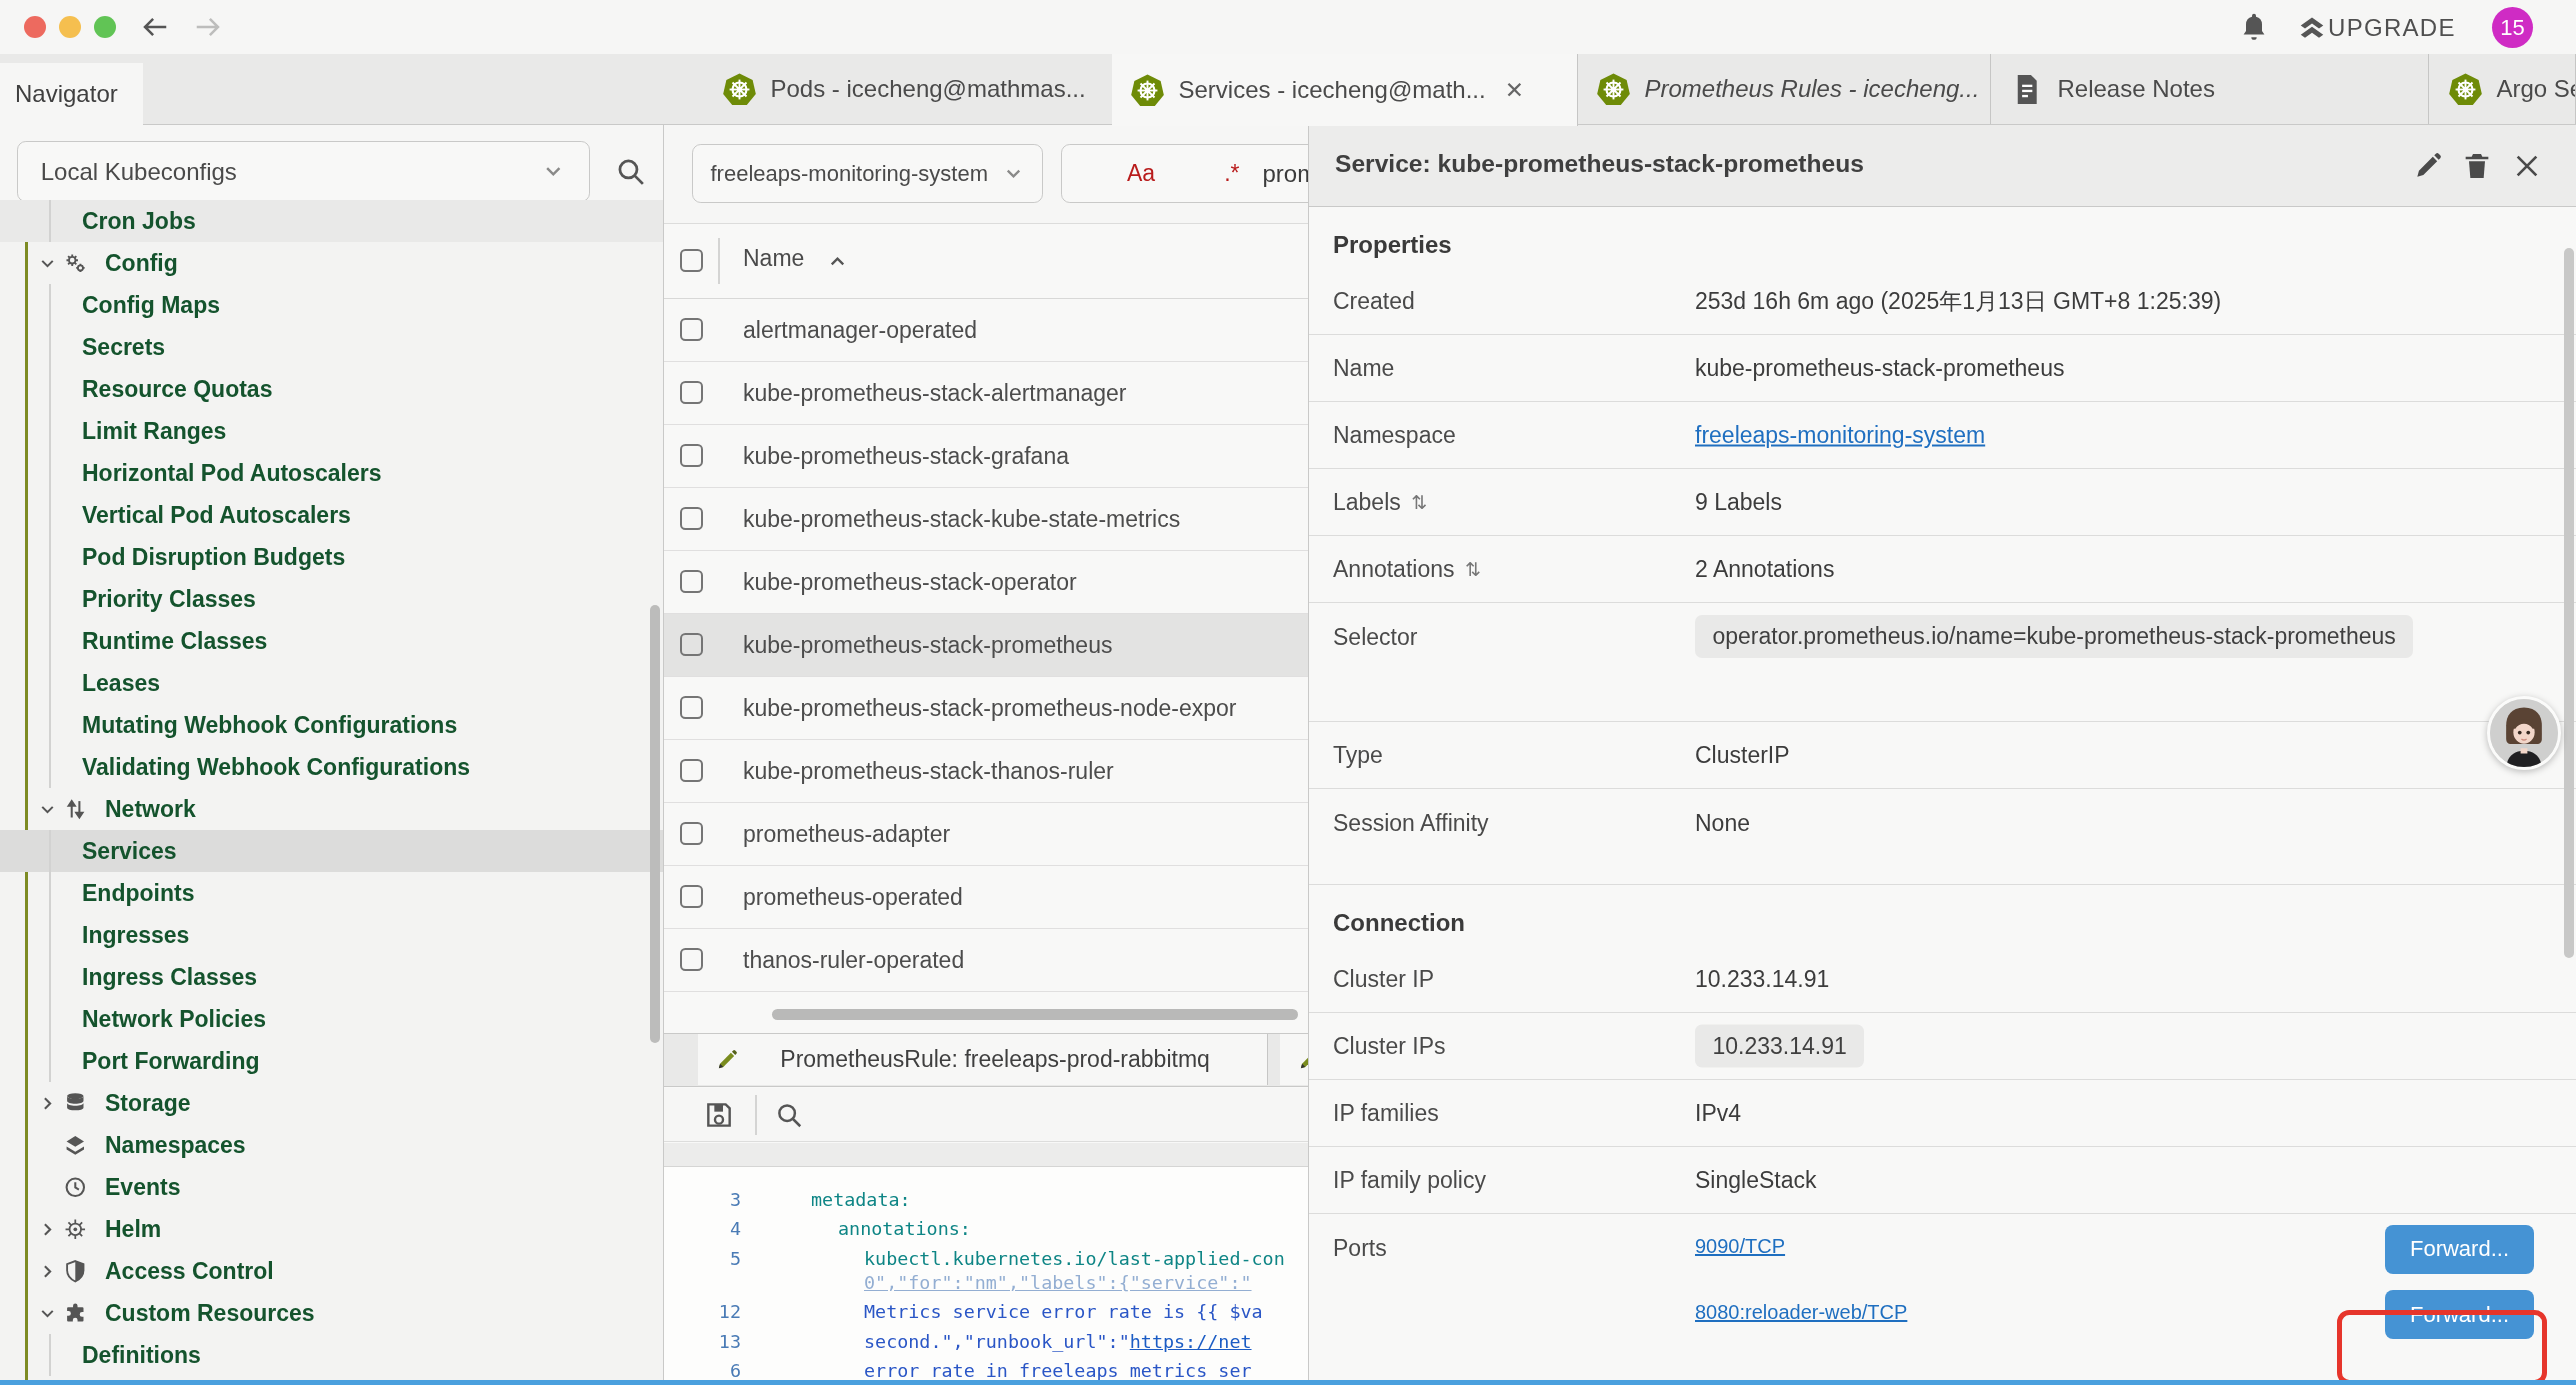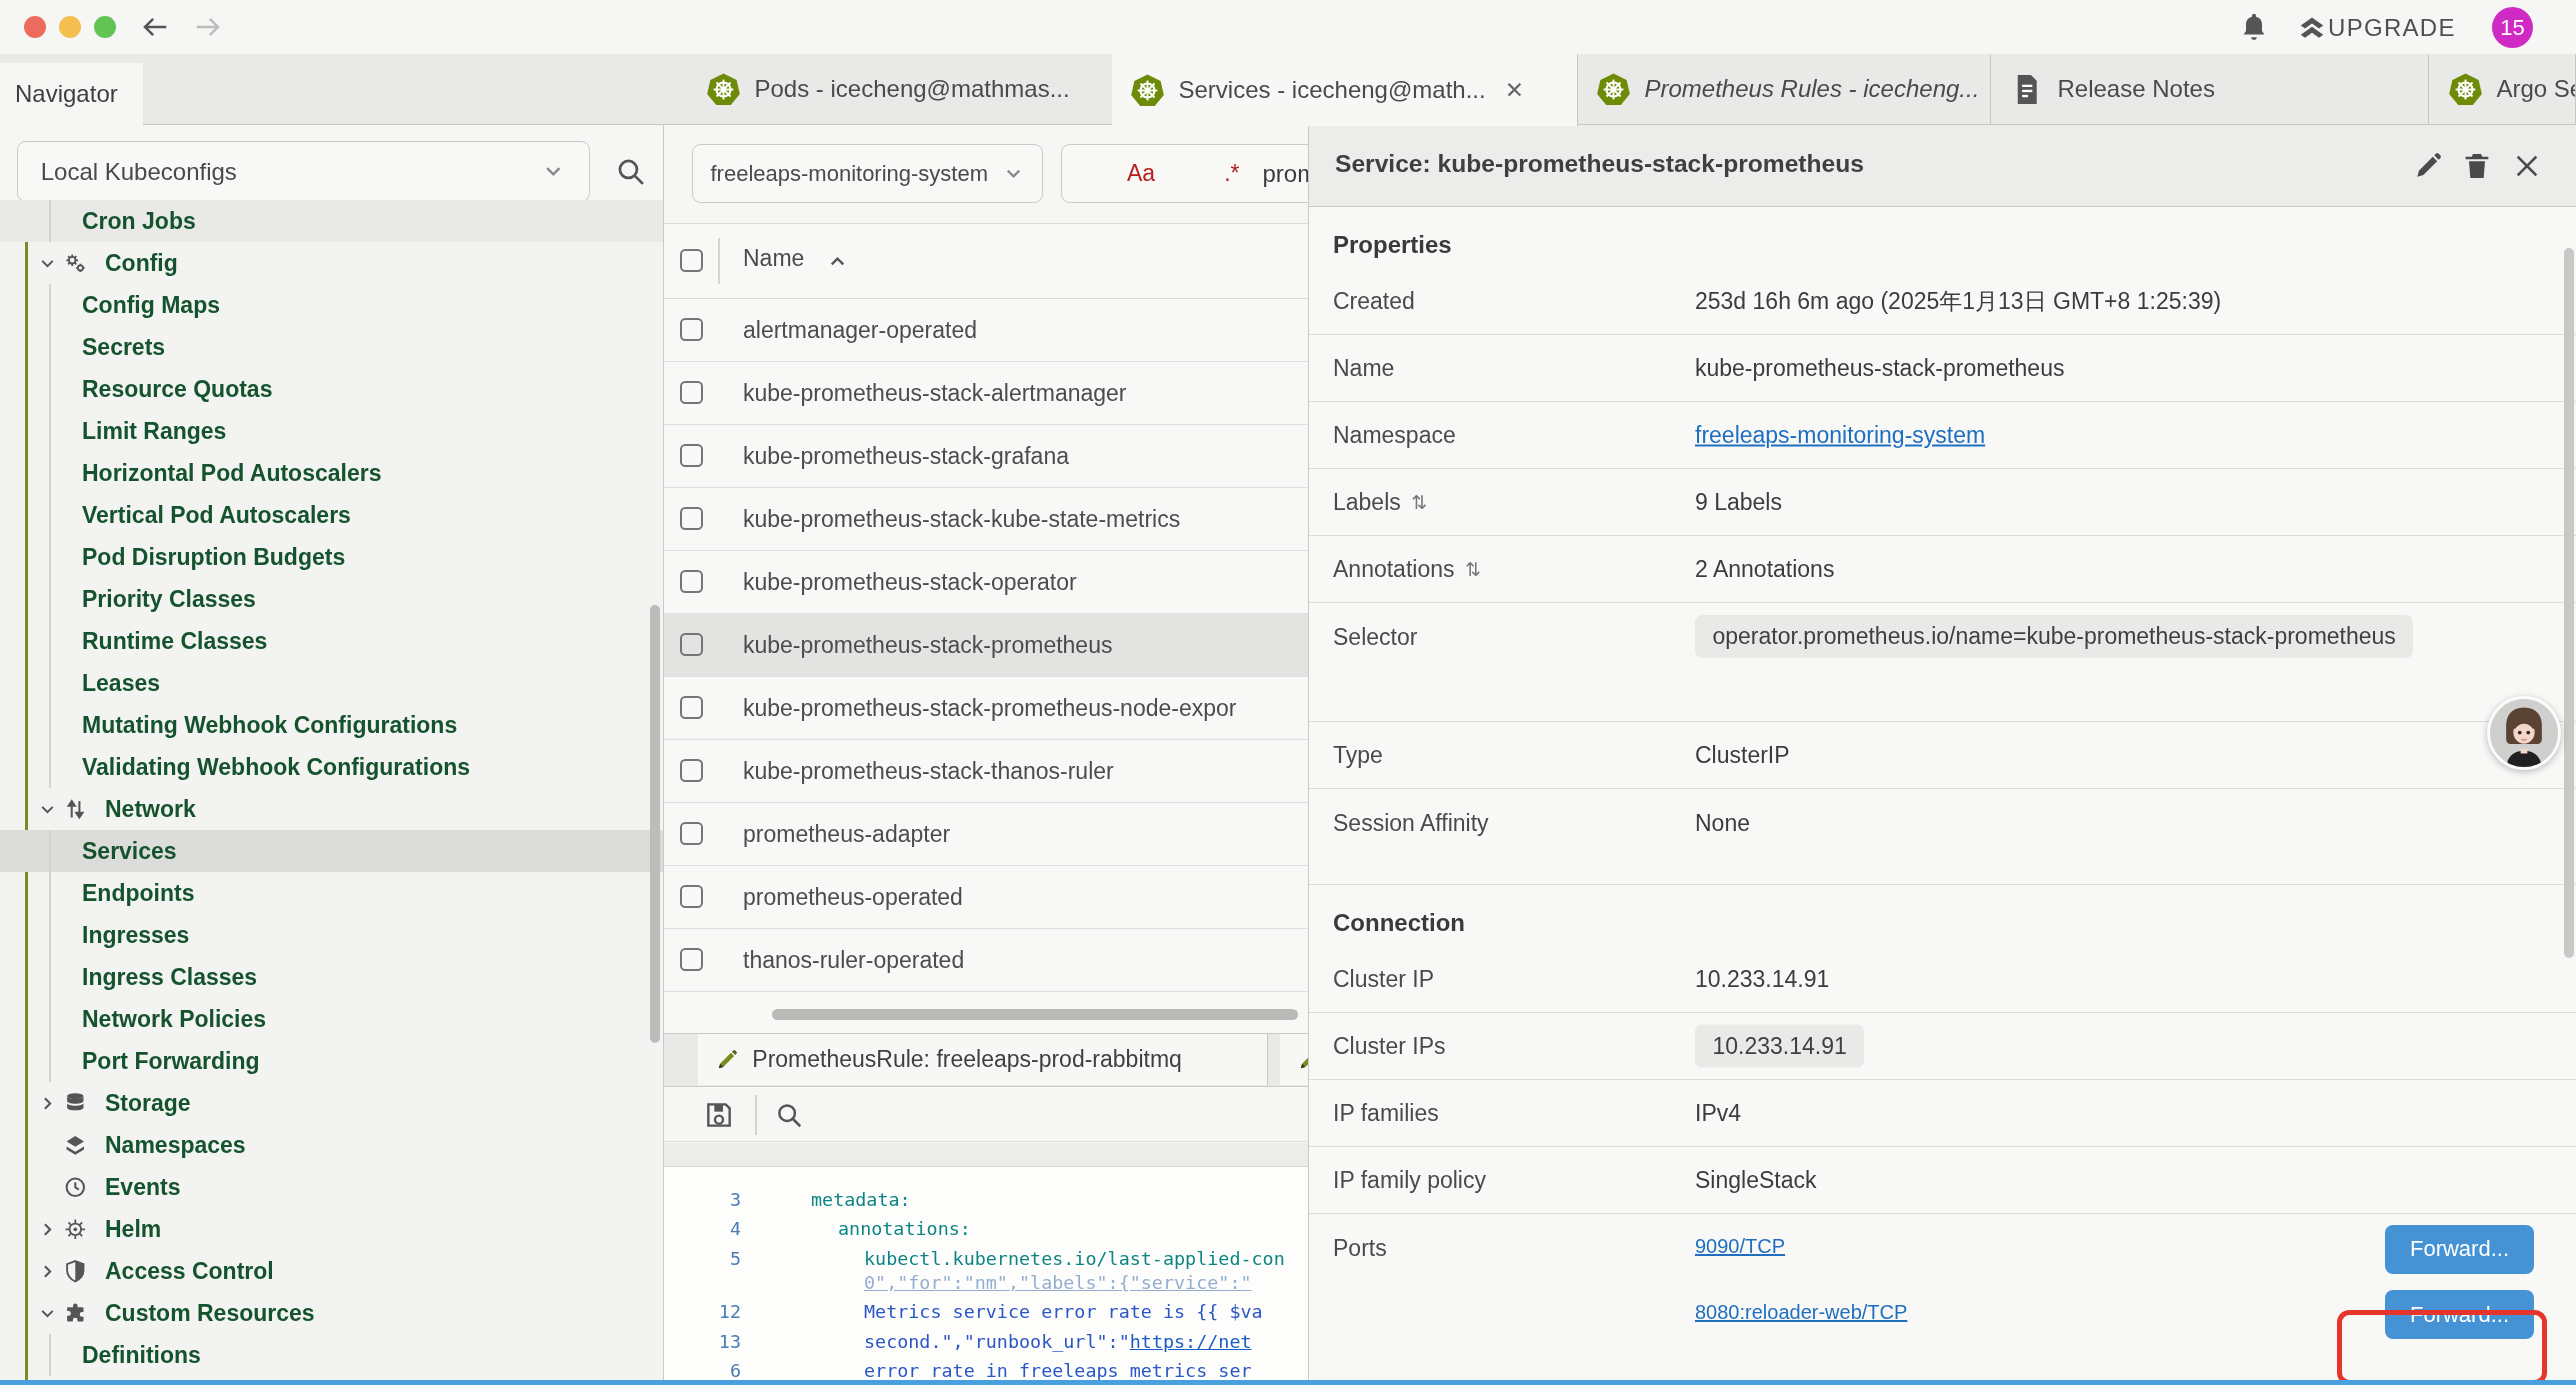--- a/index.html
+++ b/index.html
@@ -143,21 +143,21 @@
       <span class="uptxt">UPGRADE</span>
     </div>
     <div class="badge" style="background: rgb(207, 43, 196);">15</div>
   </div>
 
   <div class="tabstrip">
     <div class="navtab">
       <span>Navigator</span>
     </div>
     <div id="dtabs">
-        <div class="dtab" style="left: 688px; width: 432px;">
+        <div class="dtab" style="left: 704px; width: 432px;">
           <span class="ticon">
             <svg viewBox="0 0 24 24">
               <polygon points="12,1 21,5.4 23.2,15 17,22.6 7,22.6 0.8,15 3,5.4" fill="#6e8b07"></polygon>
               <circle cx="12" cy="12" r="4.8" fill="none" stroke="#fff" stroke-width="1.5"></circle>
               <g stroke="#fff" stroke-width="1.3">
                 <line x1="12" y1="5.2" x2="12" y2="18.8"></line>
                 <line x1="5.2" y1="12" x2="18.8" y2="12"></line>
                 <line x1="7.2" y1="7.2" x2="16.8" y2="16.8"></line>
                 <line x1="16.8" y1="7.2" x2="7.2" y2="16.8"></line>
               </g>
@@ -508,21 +508,21 @@
           <span class="cb"></span>
           <span class="lname">prometheus-operated</span>
         </div>
         <div class="lrow">
           <span class="cb"></span>
           <span class="lname">thanos-ruler-operated</span>
         </div>
       </div>
     <div class="hscroll"></div>
     <div class="btabs" id="btabs">
-        <div class="btab" style="left: 34px; width: 570px;">
+        <div class="btab" style="left: 34px; width: 570px; gap: 28px;">
           <span class="picon">
             <svg viewBox="0 0 24 24">
               <path d="M4.5 19.5 5.6 15.4 15.6 5.4l3 3-10 10z" fill="#7a8c1e"></path>
               <path d="M16.6 4.4l1.1-1.1a1.3 1.3 0 0 1 1.9 0l1.1 1.1a1.3 1.3 0 0 1 0 1.9l-1.1 1.1z" fill="#55621a"></path>
               <path d="M4.5 19.5 5.6 15.4l3 3z" fill="#333"></path>
             </svg>
           </span>
           <span class="tlabel">PrometheusRule: freeleaps-prod-rabbitmq</span>
         </div>
         <div class="btab" style="left: 616px; width: 53px;">

